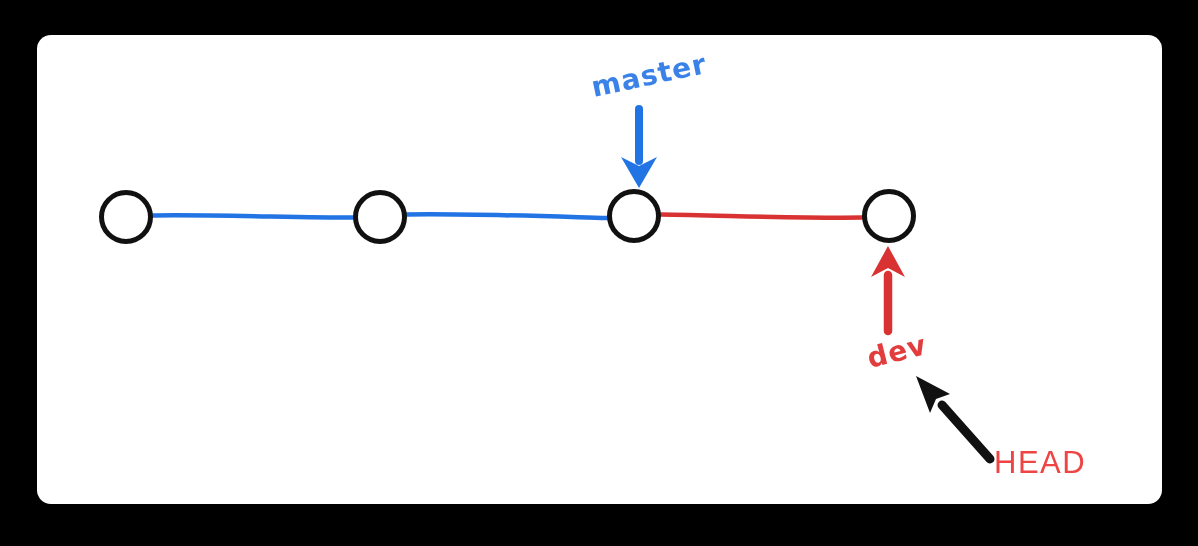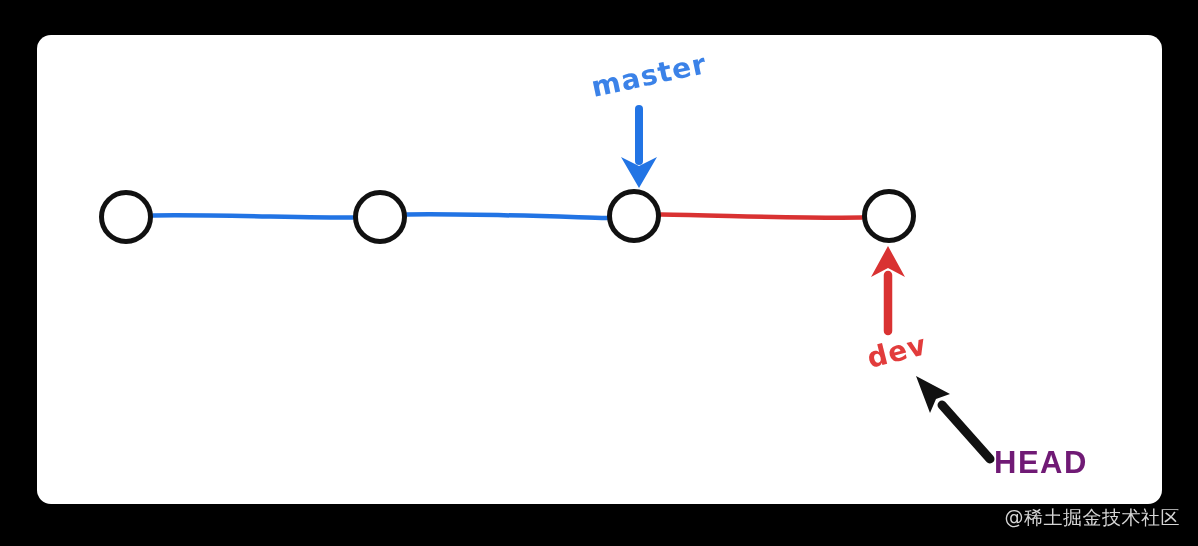--- a/index.html
+++ b/index.html
@@ -93,17 +93,16 @@
       <circle cx="89" cy="182" r="24.5" stroke-width="5" fill="#ffffff" stroke="#111111"></circle>
       <circle cx="343" cy="182" r="24.5" stroke-width="5" fill="#ffffff" stroke="#111111"></circle>
       <circle cx="597" cy="181" r="24.5" stroke-width="5" fill="#ffffff" stroke="#111111"></circle>
       <circle cx="852" cy="181" r="24.5" stroke-width="5" fill="#ffffff" stroke="#111111"></circle>
     </svg>
 
     <div class="label label-master" style="color: rgb(59, 130, 232);">master</div>
 
     <div class="label label-dev" style="color: rgb(226, 60, 60);">dev</div>
 
-    <div class="label label-head" style="color: #701a75; font-weight: bold;">HEAD</div>
+    <div class="label label-head" style="color: #ef4444;">HEAD</div>
   </div>
 
-  <div class="watermark" style="color: rgb(213, 213, 213);">@稀土掘金技术社区</div>
 </div>
 
 </body></html>

